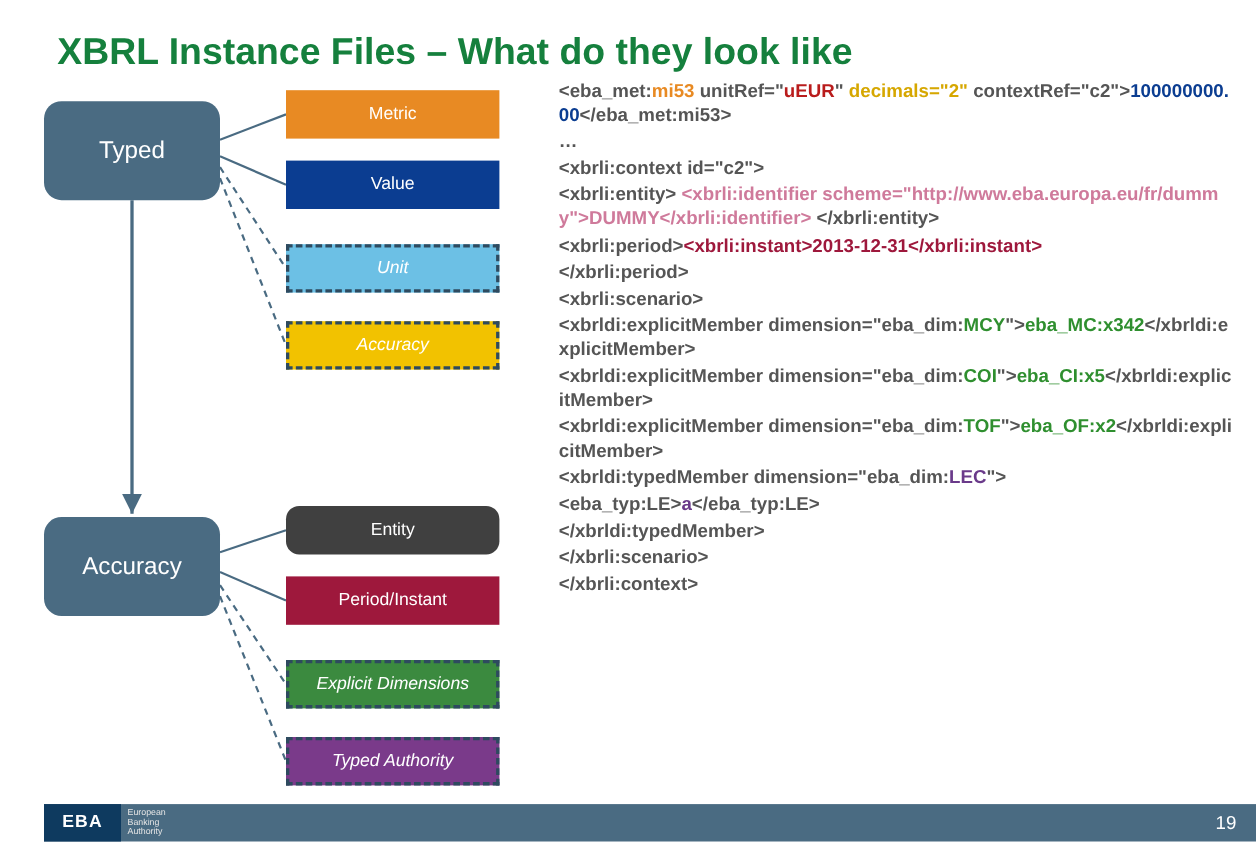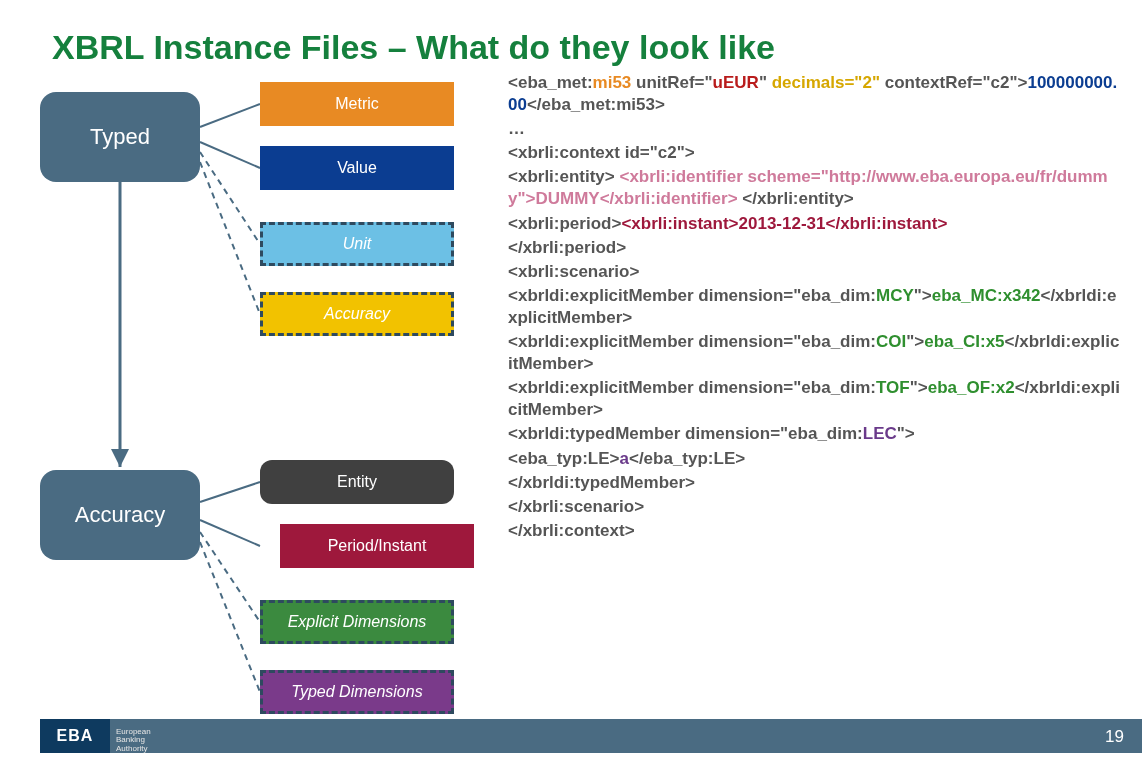--- a/index.html
+++ b/index.html
@@ -49,21 +49,21 @@
     align-items: center;
     justify-content: center;
     font-size: 16px;
   }
   .chip.metric { top: 10px; background: #e88a23; }
   .chip.value { top: 74px; background: #0b3d91; }
   .chip.unit { top: 150px; background: #6cc0e5; font-style: italic; border: 3px dashed #2e4a5f; }
   .chip.accuracy { top: 220px; background: #f2c200; font-style: italic; border: 3px dashed #2e4a5f; }
 
   .chip.entity { top: 388px; background: #404040; border-radius: 12px; }
-  .chip.period { top: 452px; background: #9e183c; margin-left: 20px; }
+  .chip.period { top: 452px; background: #9e183c; }
   .chip.expldim { top: 528px; background: #3b8a3f; font-style: italic; border: 3px dashed #2e4a5f; }
   .chip.typeddim { top: 598px; background: #7a3a8a; font-style: italic; border: 3px dashed #2e4a5f; }
 
   svg.lines { position: absolute; left: 0; top: 0; width: 480px; height: 660px; pointer-events: none; }
 
   .code {
     position: absolute;
     left: 508px;
     top: 72px;
     width: 615px;
@@ -80,25 +80,25 @@
   .code .pink { color: #cf7a9b; }
   .code .maroon { color: #9e183c; }
   .code .green { color: #2f8f2f; }
   .code .purple { color: #6a3a8a; }
   .code p { margin-bottom: 2px; }
 
   .footer {
     position: absolute;
     left: 40px;
     right: 0;
-    bottom: 12px;
+    bottom: 0;
     height: 34px;
     background: #4a6b82;
     display: flex;
-    align-items: flex-end;
+    align-items: center;
     color: #fff;
     margin-top: 20px;
   }
   .footer .eba {
     width: 70px;
     height: 34px;
     background: #0e3a5f;
     display: flex;
     align-items: center;
     justify-content: center;
@@ -156,21 +156,21 @@
   <div class="node context">Accuracy</div>
 
   <div class="chip metric">Metric</div>
   <div class="chip value">Value</div>
   <div class="chip unit">Unit</div>
   <div class="chip accuracy">Accuracy</div>
 
   <div class="chip entity">Entity</div>
   <div class="chip period">Period/Instant</div>
   <div class="chip expldim">Explicit Dimensions</div>
-  <div class="chip typeddim">Typed Dimensions</div>
+  <div class="chip typeddim">Typed Authority</div>
 </div>
 
 <div class="code">
   <p>
     <span>&lt;eba_met:</span><span class="orange">mi53</span><span> unitRef="</span><span class="skyblue">uEUR</span><span>" </span><span class="gold">decimals="2"</span><span> contextRef="c2"&gt;</span><span class="navy">100000000.00</span><span>&lt;/eba_met:mi53&gt;</span>
   </p>
   <p>…</p>
   <p>&lt;xbrli:context id="c2"&gt;</p>
   <p>
     <span> &lt;xbrli:entity&gt; </span><span class="pink">&lt;xbrli:identifier scheme="http://www.eba.europa.eu/fr/dummy"&gt;DUMMY&lt;/xbrli:identifier&gt;</span><span> &lt;/xbrli:entity&gt;</span>

